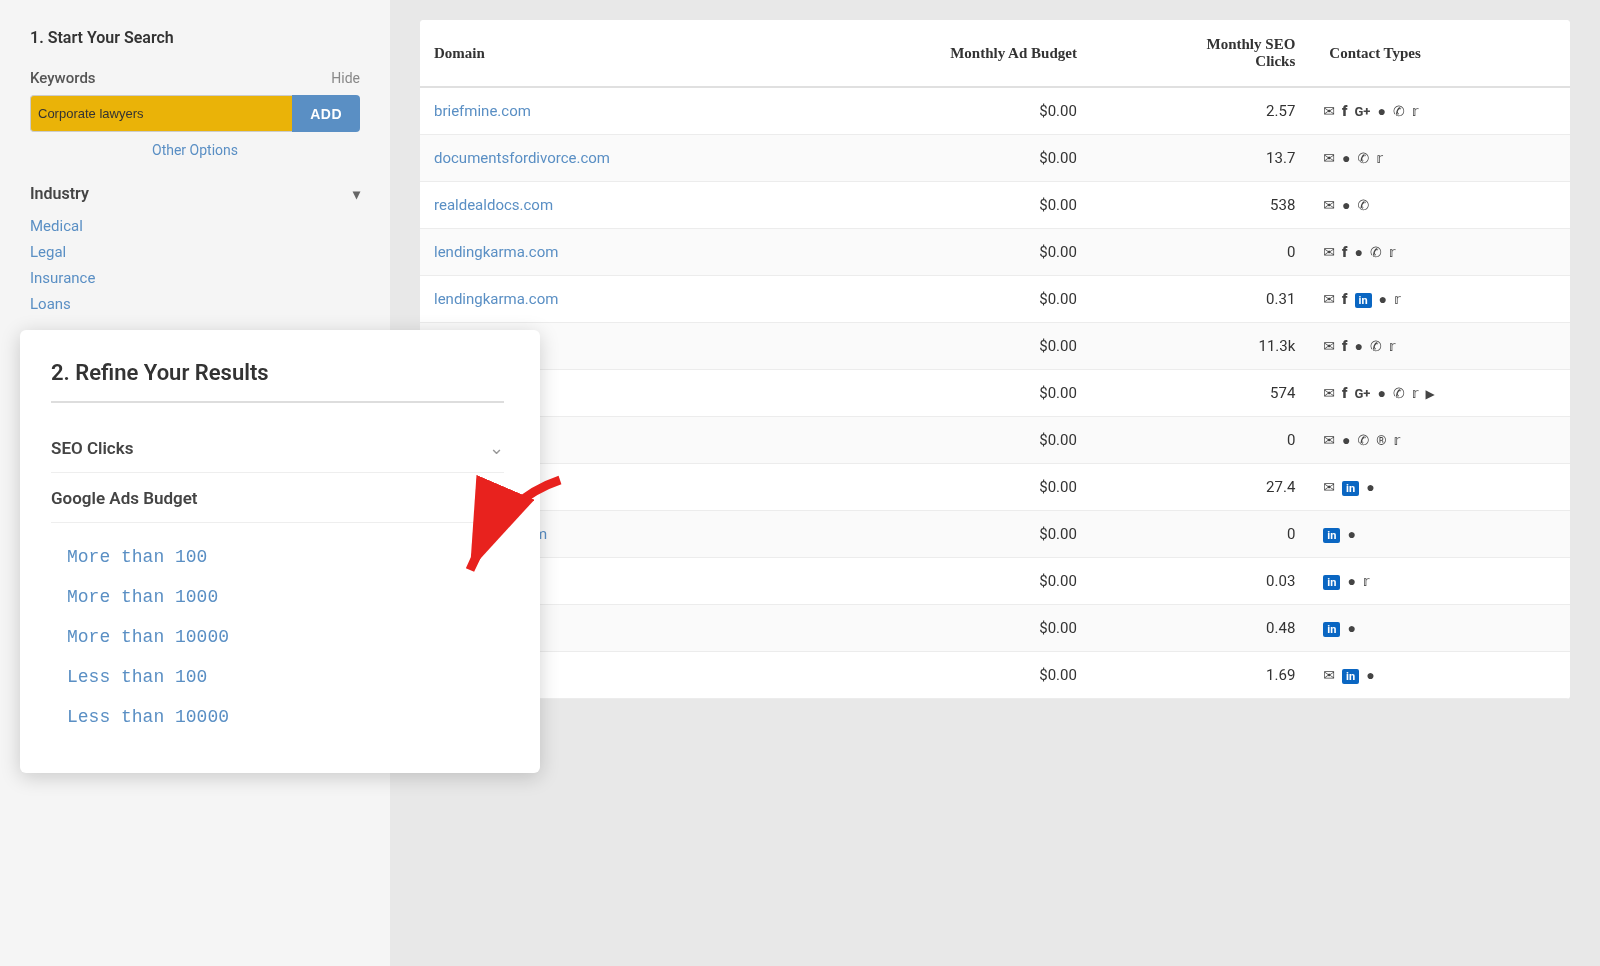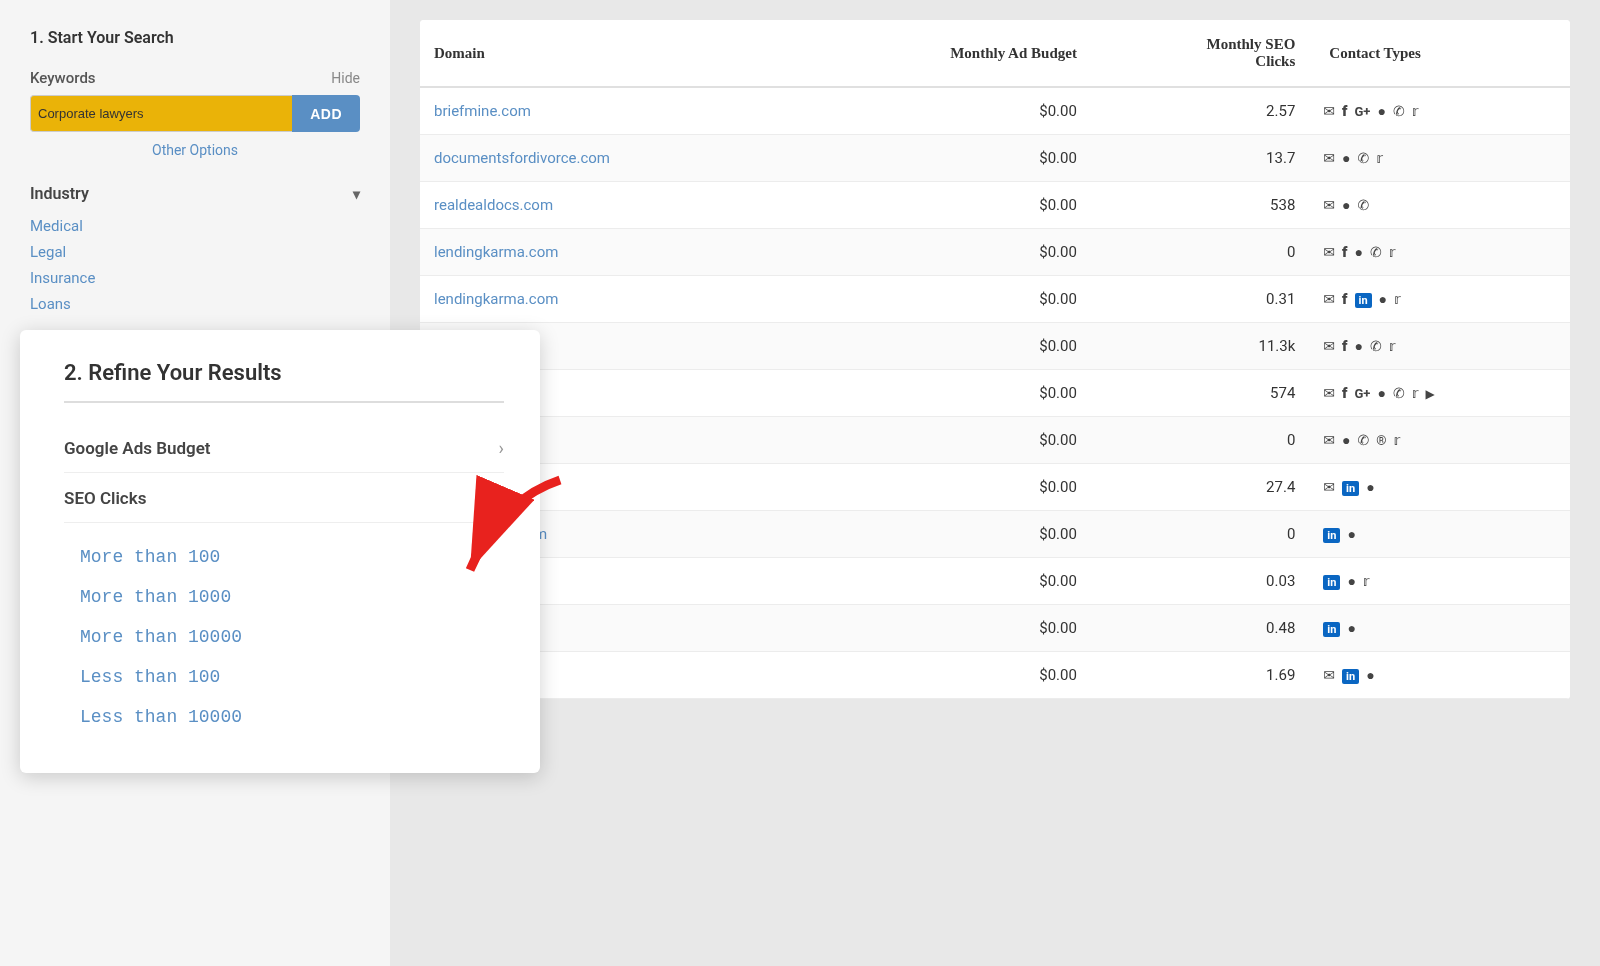--- a/index.html
+++ b/index.html
@@ -121,21 +121,21 @@
     
     .refine-panel {
       position: absolute;
       top: 330px;
       left: 20px;
       width: 520px;
       background: #fff;
       border-radius: 6px;
       box-shadow: 0 4px 20px rgba(0,0,0,0.18);
       z-index: 100;
-      padding: 30px 36px 36px 44px;
+      padding: 30px 36px 36px 31px;
     }
 
     .refine-title {
       font-size: 22px;
       font-weight: 600;
       color: #333;
       margin-bottom: 16px;
     }
 
     .refine-divider {
@@ -489,27 +489,27 @@
           </tr>
         </tbody>
     </table>
   </div>
 
   <div class="refine-panel">
     <div class="refine-title">2. Refine Your Results</div>
     <hr class="refine-divider">
 
     <div class="refine-row">
+      <span class="refine-row-label">SEO Clicks</span>
+      <span class="refine-arrow">⌄</span>
+    </div>
+
+    <div class="refine-row">
       <span class="refine-row-label">Google Ads Budget</span>
       <span class="refine-arrow">›</span>
-    </div>
-
-    <div class="refine-row">
-      <span class="refine-row-label">SEO Clicks</span>
-      <span class="refine-arrow">⌄</span>
     </div>
 
     <div class="seo-options">
       <a class="seo-option">More than 100</a>
       <a class="seo-option">More than 1000</a>
       <a class="seo-option">More than 10000</a>
       <a class="seo-option">Less than 100</a>
       <a class="seo-option">Less than 10000</a>
     </div>
   </div>

